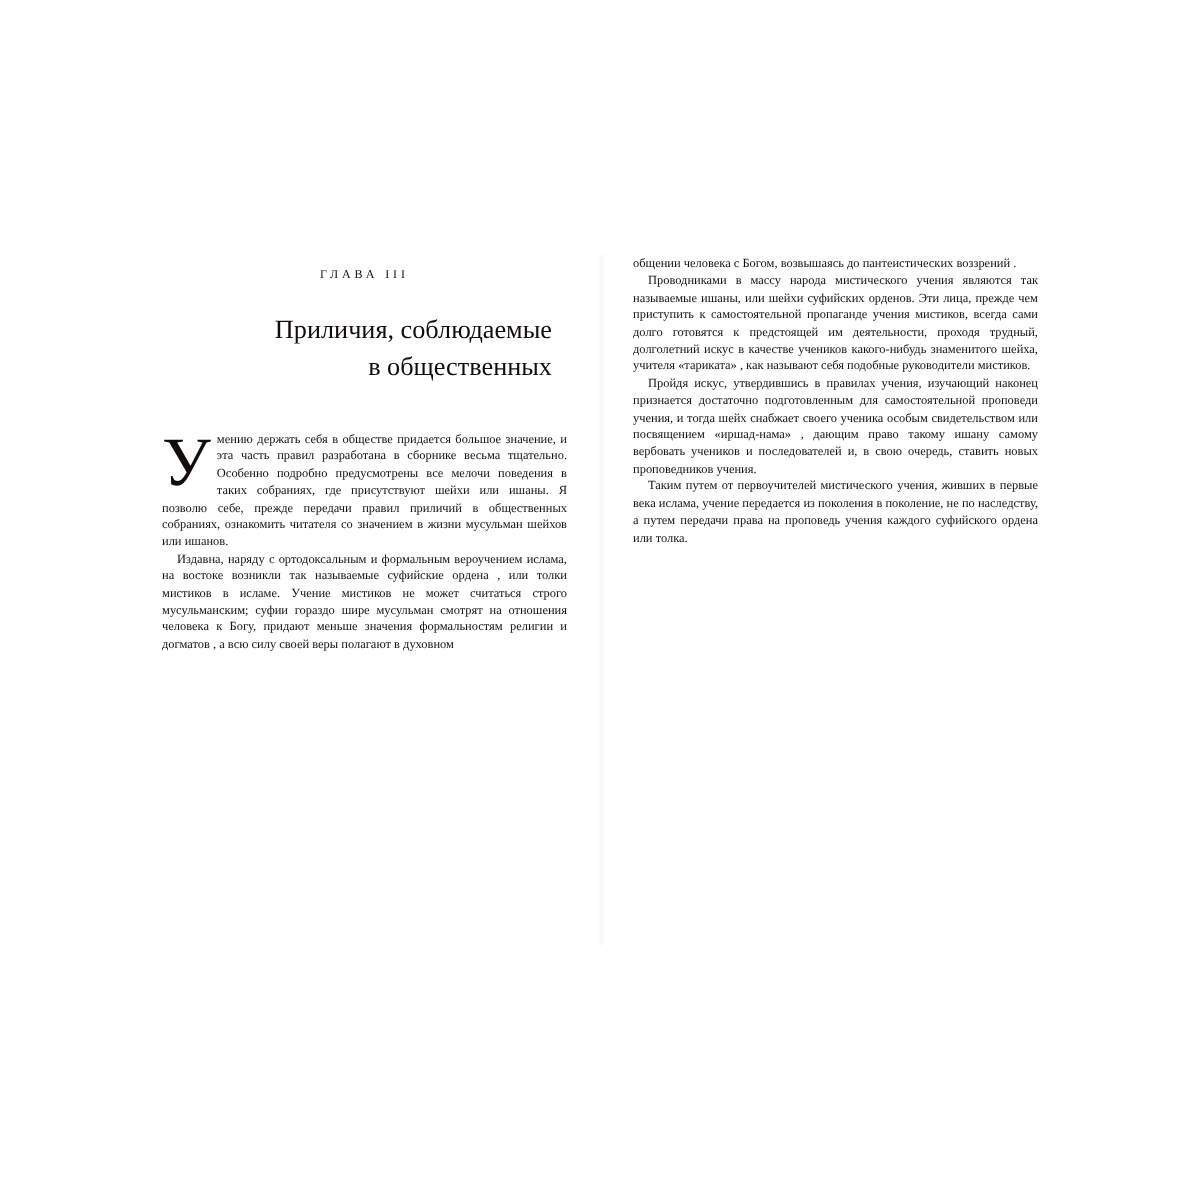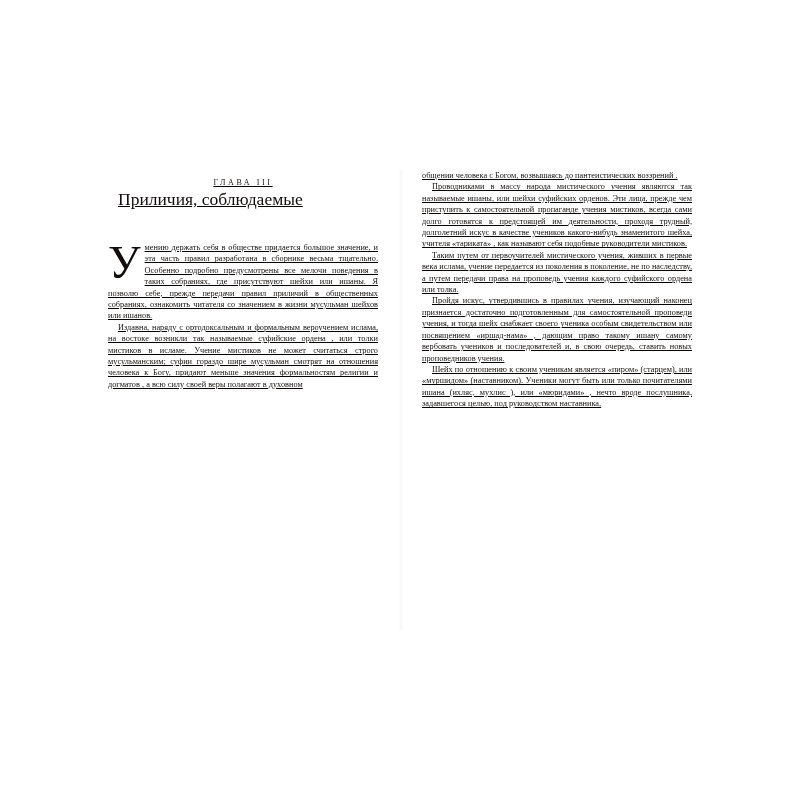--- a/index.html
+++ b/index.html
@@ -27,21 +27,20 @@
     width: 584px;
     height: 460px;
     display: flex;
     flex-direction: row;
   }
 
   .page {
     width: 292px;
     position: relative;
     box-sizing: border-box;
-    text-decoration: underline;
   }
 
   .page-left {
     padding-right: 22px;
   }
 
   .page-right {
     padding-left: 22px;
   }
 
@@ -52,25 +51,26 @@
     color: #15100d;
     hyphens: none;
   }
 
   .chapter-label {
     text-align: center;
     font-size: 8px;
     letter-spacing: 2.6px;
     color: #1a1411;
     margin-top: 8px;
+    margin-bottom: 20px;
     font-variant: small-caps;
   }
 
   .chapter-title {
-    text-align: left;
+    text-align: right;
     font-size: 17.5px;
     line-height: 25px;
     color: #120d0b;
     margin: 0 10px 30px 10px;
     font-weight: normal;
   }
 
   .dropcap-para {
     position: relative;
     min-height: 46px;
@@ -122,39 +122,39 @@
 
 <div class="page-spread">
 
   <div class="book">
 
     <div class="page page-left">
       <div class="chapter-label">ГЛАВА III</div>
 
       <div class="chapter-title">
         <div>Приличия, соблюдаемые</div>
+        <div>в общественных</div>
       </div>
 
       <div class="text-col">
         <div class="dropcap-para">
           <span class="dropcap">У</span>
           <p class="para first">мению держать себя в обществе придается большое значение, и эта часть правил разработана в сборнике весьма тщательно. Особенно подробно предусмотрены все мелочи поведения в таких собраниях, где присутствуют шейхи или ишаны. Я позволю себе, прежде передачи правил приличий в общественных собраниях, ознакомить читателя со значением в жизни мусульман шейхов или ишанов.</p>
         </div>
         <p class="para">Издавна, наряду с ортодоксальным и формальным вероучением ислама, на востоке возникли так называемые суфийские ордена , или толки мистиков в исламе. Учение мистиков не может считаться строго мусульманским; суфии гораздо шире мусульман смотрят на отношения человека к Богу, придают меньше значения формальностям религии и догматов , а всю силу своей веры полагают в духовном</p>
       </div>
 
     </div>
 
     <div class="page page-right">
       <div class="text-col">
         <p class="para first">общении человека с Богом, возвышаясь до пантеистических воззрений .</p>
         <p class="para">Проводниками в массу народа мистического учения являются так называемые ишаны, или шейхи суфийских орденов. Эти лица, прежде чем приступить к самостоятельной пропаганде учения мистиков, всегда сами долго готовятся к предстоящей им деятельности, проходя трудный, долголетний искус в качестве учеников какого-нибудь знаменитого шейха, учителя «тариката» , как называют себя подобные руководители мистиков.</p>
+        <p class="para">Пройдя искус, утвердившись в правилах учения, изучающий наконец признается достаточно подготовленным для самостоятельной проповеди учения, и тогда шейх снабжает своего ученика особым свидетельством или посвящением «иршад-нама» , дающим право такому ишану самому вербовать учеников и последователей и, в свою очередь, ставить новых проповедников учения.</p>
         <p class="para">Таким путем от первоучителей мистического учения, живших в первые века ислама, учение передается из поколения в поколение, не по наследству, а путем передачи права на проповедь учения каждого суфийского ордена или толка.</p>
-        <p class="para">Пройдя искус, утвердившись в правилах учения, изучающий наконец признается достаточно подготовленным для самостоятельной проповеди учения, и тогда шейх снабжает своего ученика особым свидетельством или посвящением «иршад-нама» , дающим право такому ишану самому вербовать учеников и последователей и, в свою очередь, ставить новых проповедников учения.</p>
-        <p class="para">Шейх по отношению к своим ученикам является «пиром»  (старцем), или «муршидом» (наставником). Ученики могут быть или только почитателями ишана (ихляс, мухлис ), или «мюридами» , нечто вроде послушника, задавшегося целью, под руководством наставника,</p>
       </div>
 
     </div>
 
   </div>
 
   <div class="gutter-shadow"></div>
 
 </div>
 

